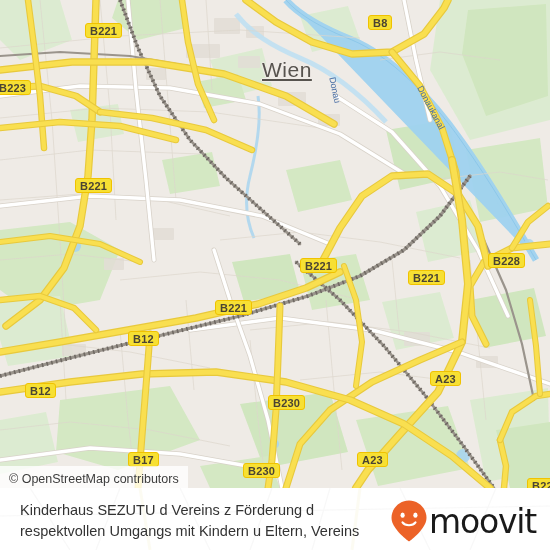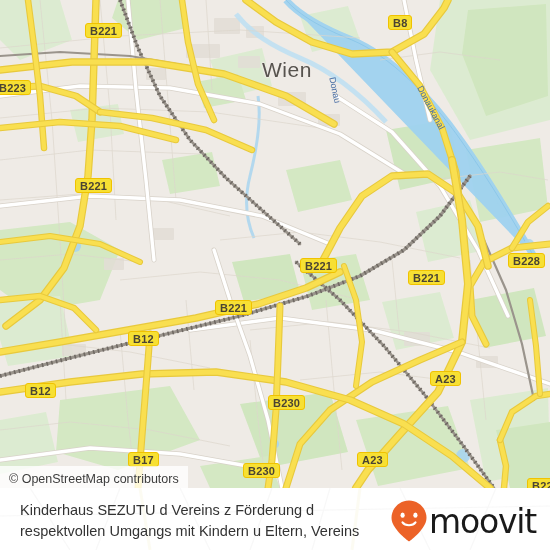--- a/index.html
+++ b/index.html
@@ -54,20 +54,21 @@
   .city-label {
     position: absolute;
     color: #57534e;
     font-family: "Liberation Sans", sans-serif;
     font-size: 21px;
     letter-spacing: 0.5px;
     text-shadow:
       1px 0 1.5px #f0ece8, -1px 0 1.5px #f0ece8,
       0 1px 1.5px #f0ece8, 0 -1px 1.5px #f0ece8;
     white-space: nowrap;
+    text-decoration: underline;
   }
   .water-label {
     position: absolute;
     color: #4a6fa5;
     font-family: "Liberation Sans", sans-serif;
     font-size: 9px;
     white-space: nowrap;
   }
 
   
@@ -394,26 +395,26 @@
         <path class="mroad" stroke-width="4" d="M530,300 L536,346 L540,394"></path>
       </g>
     </svg>
 
     <div class="city-label" style="left:262px; top:58px;">Wien</div>
 
     <div class="water-label" style="left:424px; top:84px; transform:rotate(62deg); transform-origin:left top;">Donaukanal</div>
     <div class="water-label" style="left:337px; top:76px; transform:rotate(78deg); transform-origin:left top;">Donau</div>
 
     <div class="shield" style="left:85px;  top:23px;">B221</div>
-    <div class="shield" style="left:388px; top:15px;">B8</div>
+    <div class="shield" style="left:368px; top:15px;">B8</div>
     <div class="shield" style="left:-6px;  top:80px;">B223</div>
     <div class="shield" style="left:75px;  top:178px;">B221</div>
     <div class="shield" style="left:300px; top:258px;">B221</div>
     <div class="shield" style="left:408px; top:270px;">B221</div>
-    <div class="shield" style="left:508px; top:253px;">B228</div>
+    <div class="shield" style="left:488px; top:253px;">B228</div>
     <div class="shield" style="left:215px; top:300px;">B221</div>
     <div class="shield" style="left:128px; top:331px;">B12</div>
     <div class="shield" style="left:430px; top:371px;">A23</div>
     <div class="shield" style="left:25px;  top:383px;">B12</div>
     <div class="shield" style="left:268px; top:395px;">B230</div>
     <div class="shield" style="left:128px; top:452px;">B17</div>
     <div class="shield" style="left:243px; top:463px;">B230</div>
     <div class="shield" style="left:357px; top:452px;">A23</div>
     <div class="shield" style="left:487px; top:478px;margin-left:40px;">B225</div>
 

